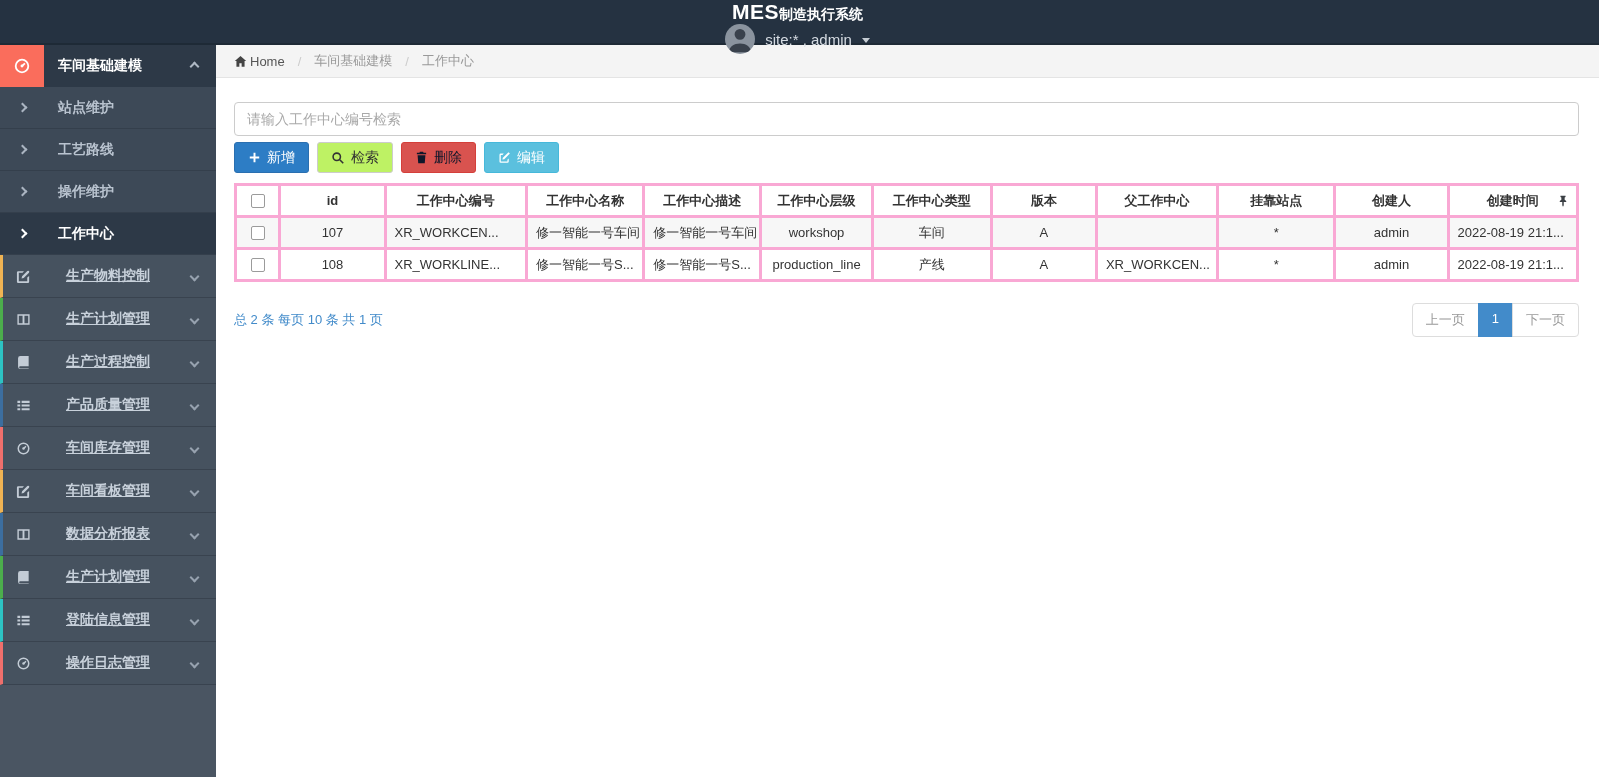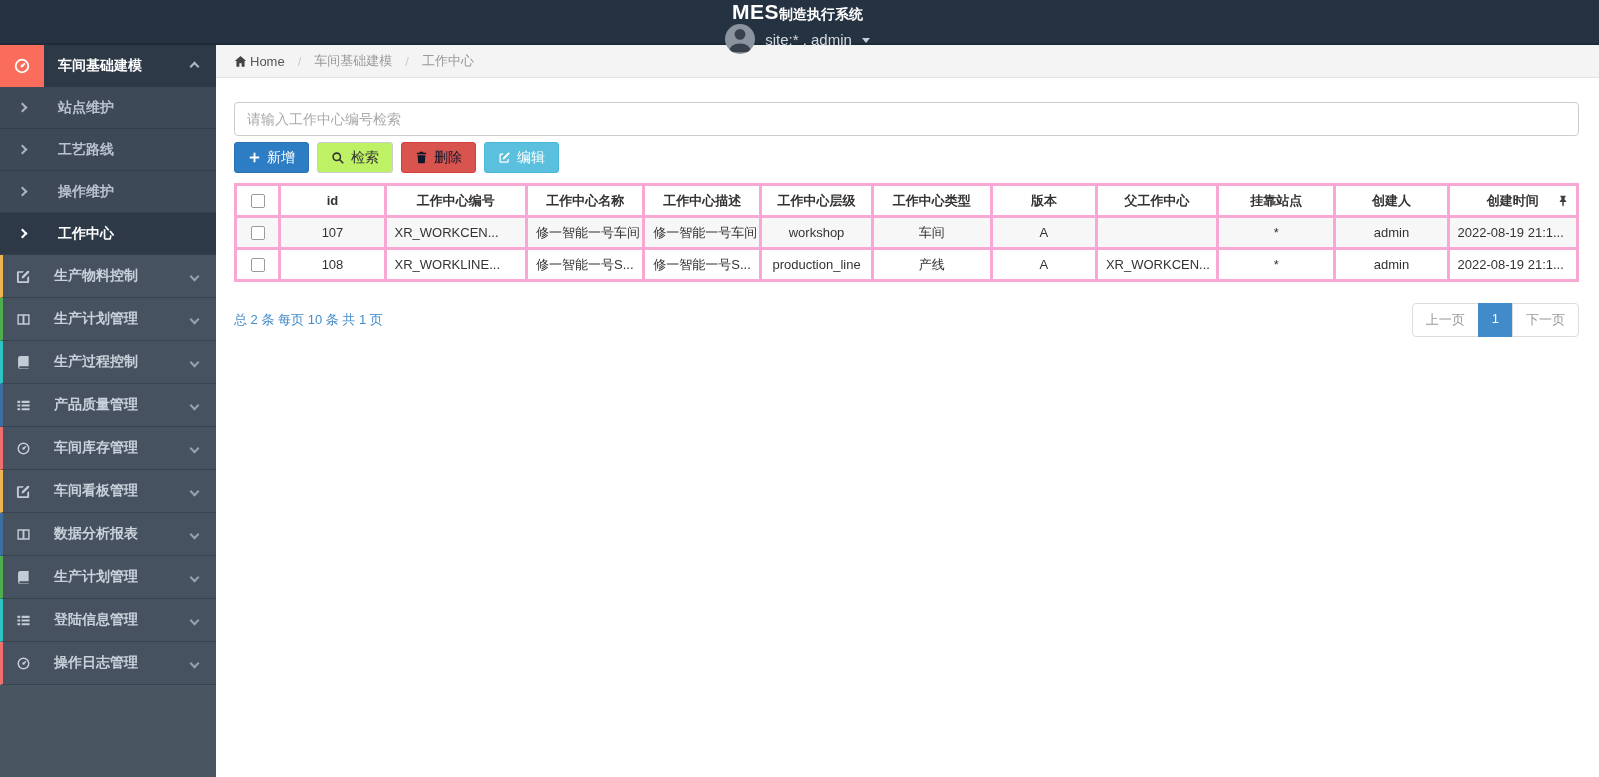--- a/index.html
+++ b/index.html
@@ -33,21 +33,21 @@
     border-bottom:1px solid #343f4c; cursor:pointer; color:#aab4c1; }
   .sub-gutter { width:44px; display:flex; align-items:center; justify-content:center; flex:none; }
   .sub-item .nav-label { font-size:14px; font-weight:bold; margin-left:14px; color:#b9c3cf; }
   .sub-item.active { background:#2d3947; }
   .sub-item.active .nav-label, .sub-item.active .chev { color:#ffffff; }
   .nav-item { height:43px; display:flex; align-items:center; background:#46525f;
     border-bottom:1px solid #39434f; border-left:3px solid transparent;
     cursor:pointer; position:relative; color:#aeb8c4; }
   .nav-icon { width:41px; display:flex; align-items:center; justify-content:center; flex:none;
     color:#c3ccd6; }
-  .nav-item .nav-label { font-size:14px; font-weight:bold; margin-left:10px; color:#c8d1db; }
+  .nav-item .nav-label { font-size:14px; font-weight:bold; margin-left:22px; color:#c8d1db;text-decoration:underline; }
   .nav-item .chev { position:absolute; right:18px; color:#97a2af; }
   .sidebar-filler { height:49px; background:#4a5562; }
 
   .chev { display:inline-block; width:7px; height:7px;
     border-right:2px solid currentColor; border-bottom:2px solid currentColor; }
   .chev-right { transform:rotate(-45deg); }
   .chev-down  { transform:rotate(45deg); }
   .chev-up    { transform:rotate(-135deg); }
 
   

